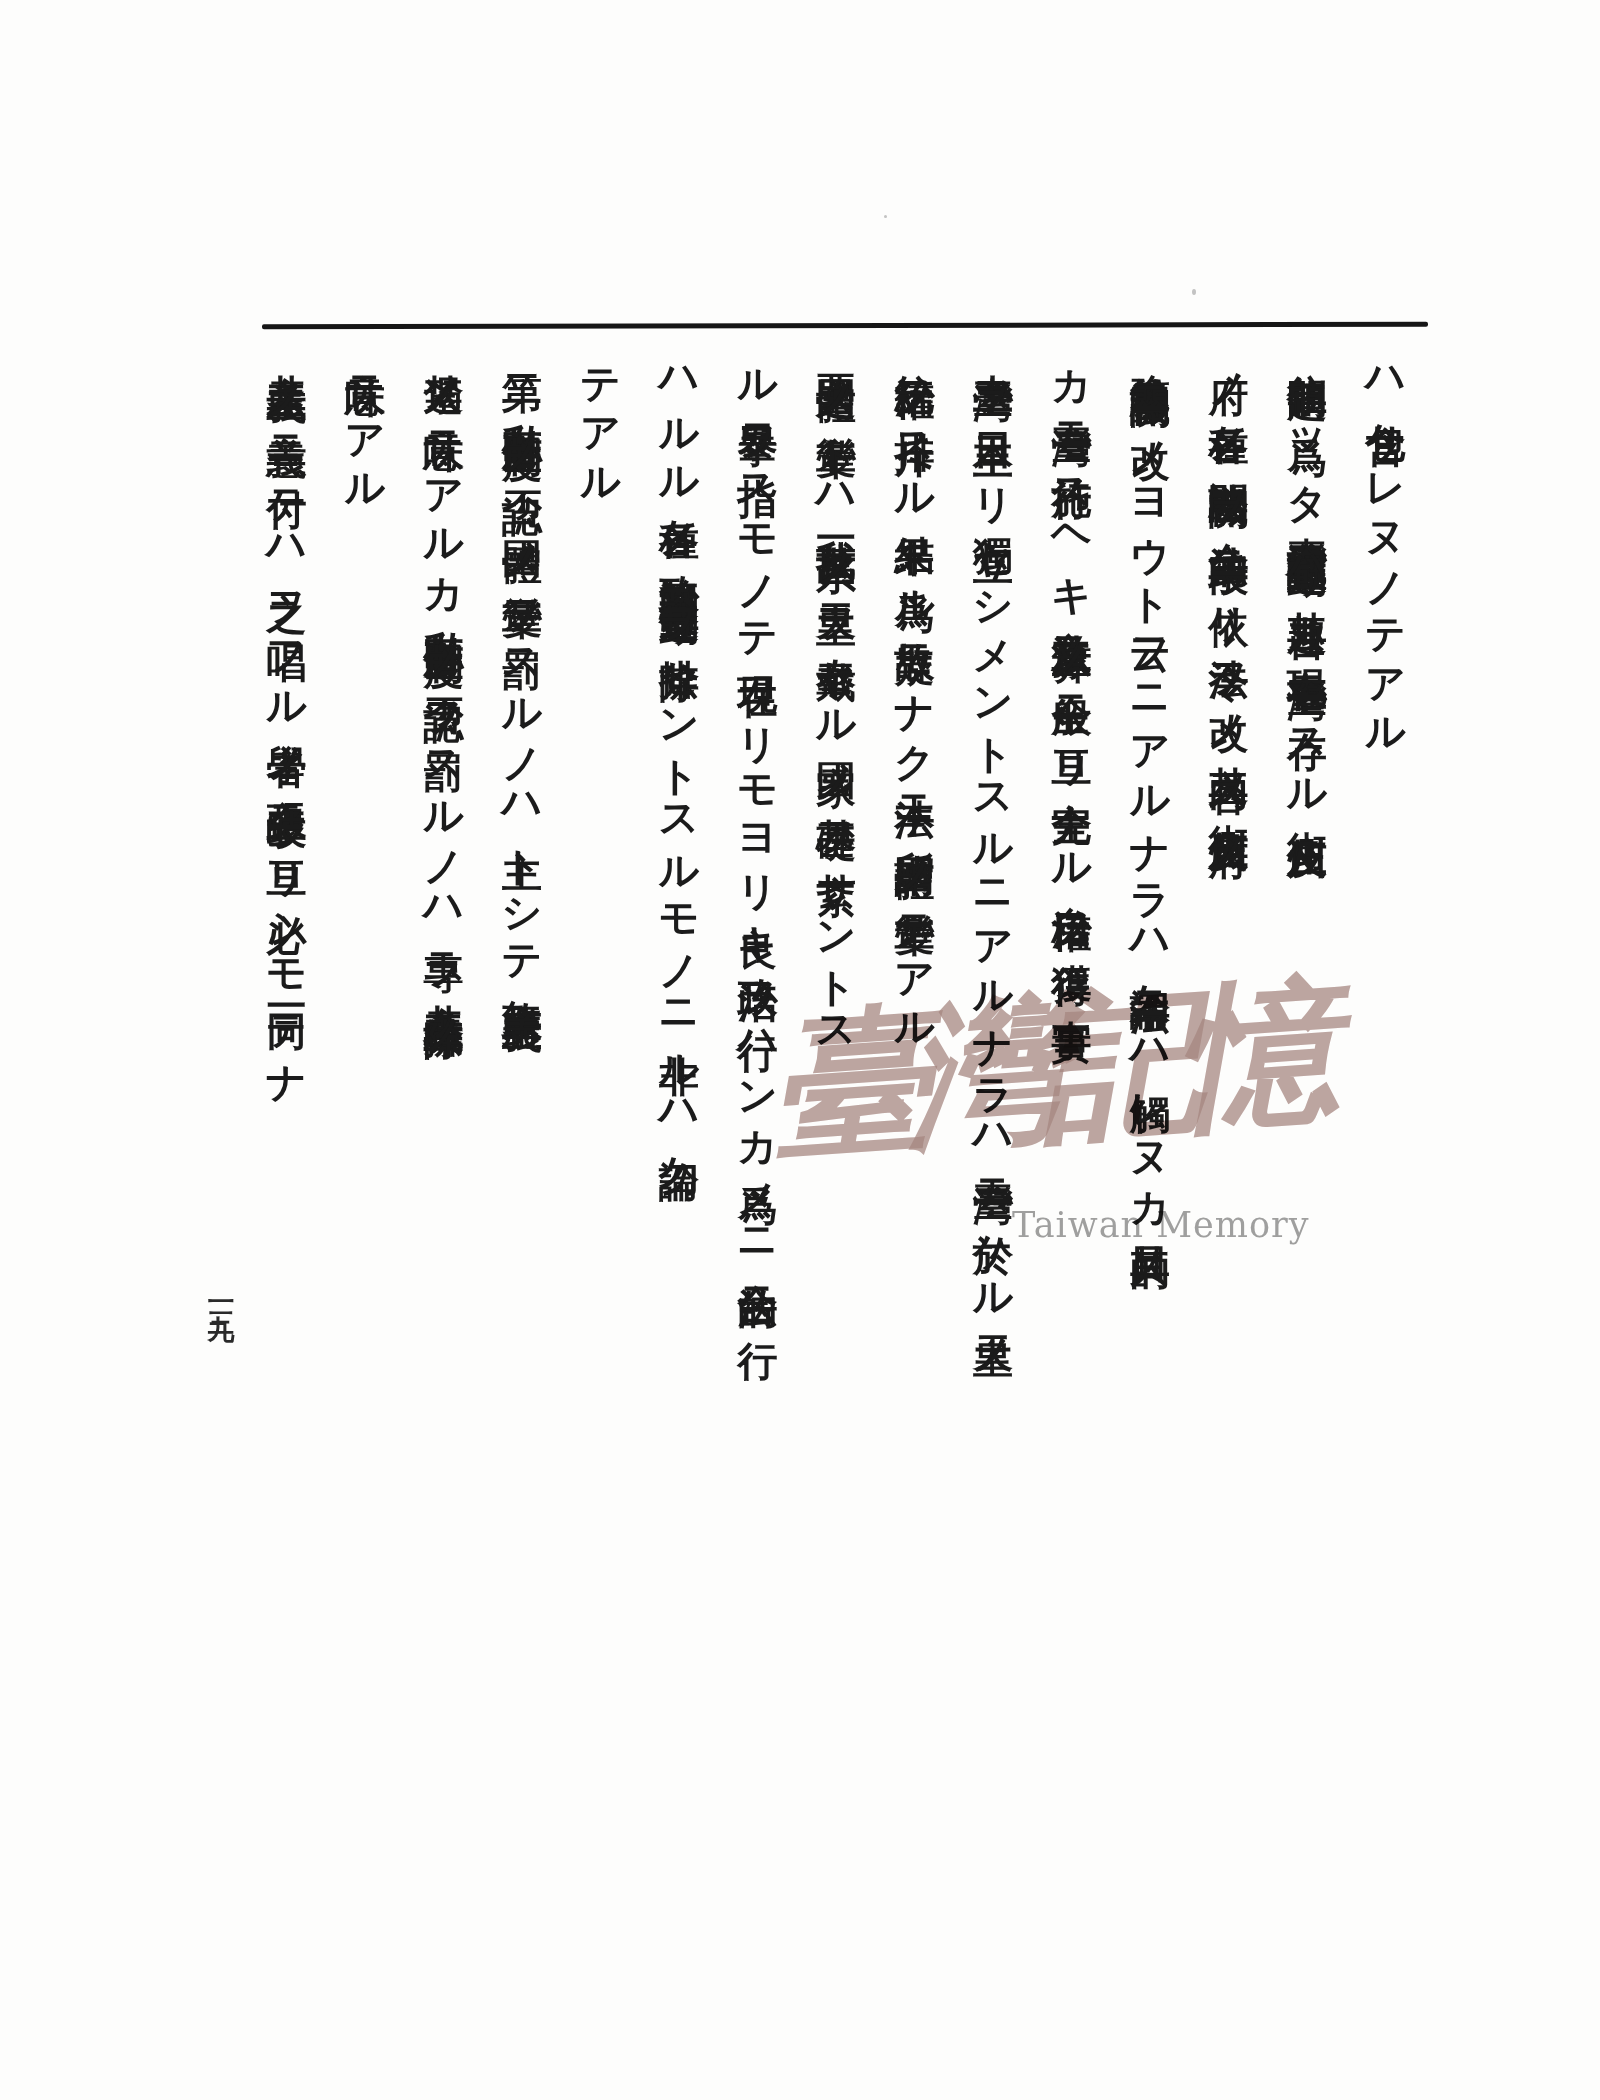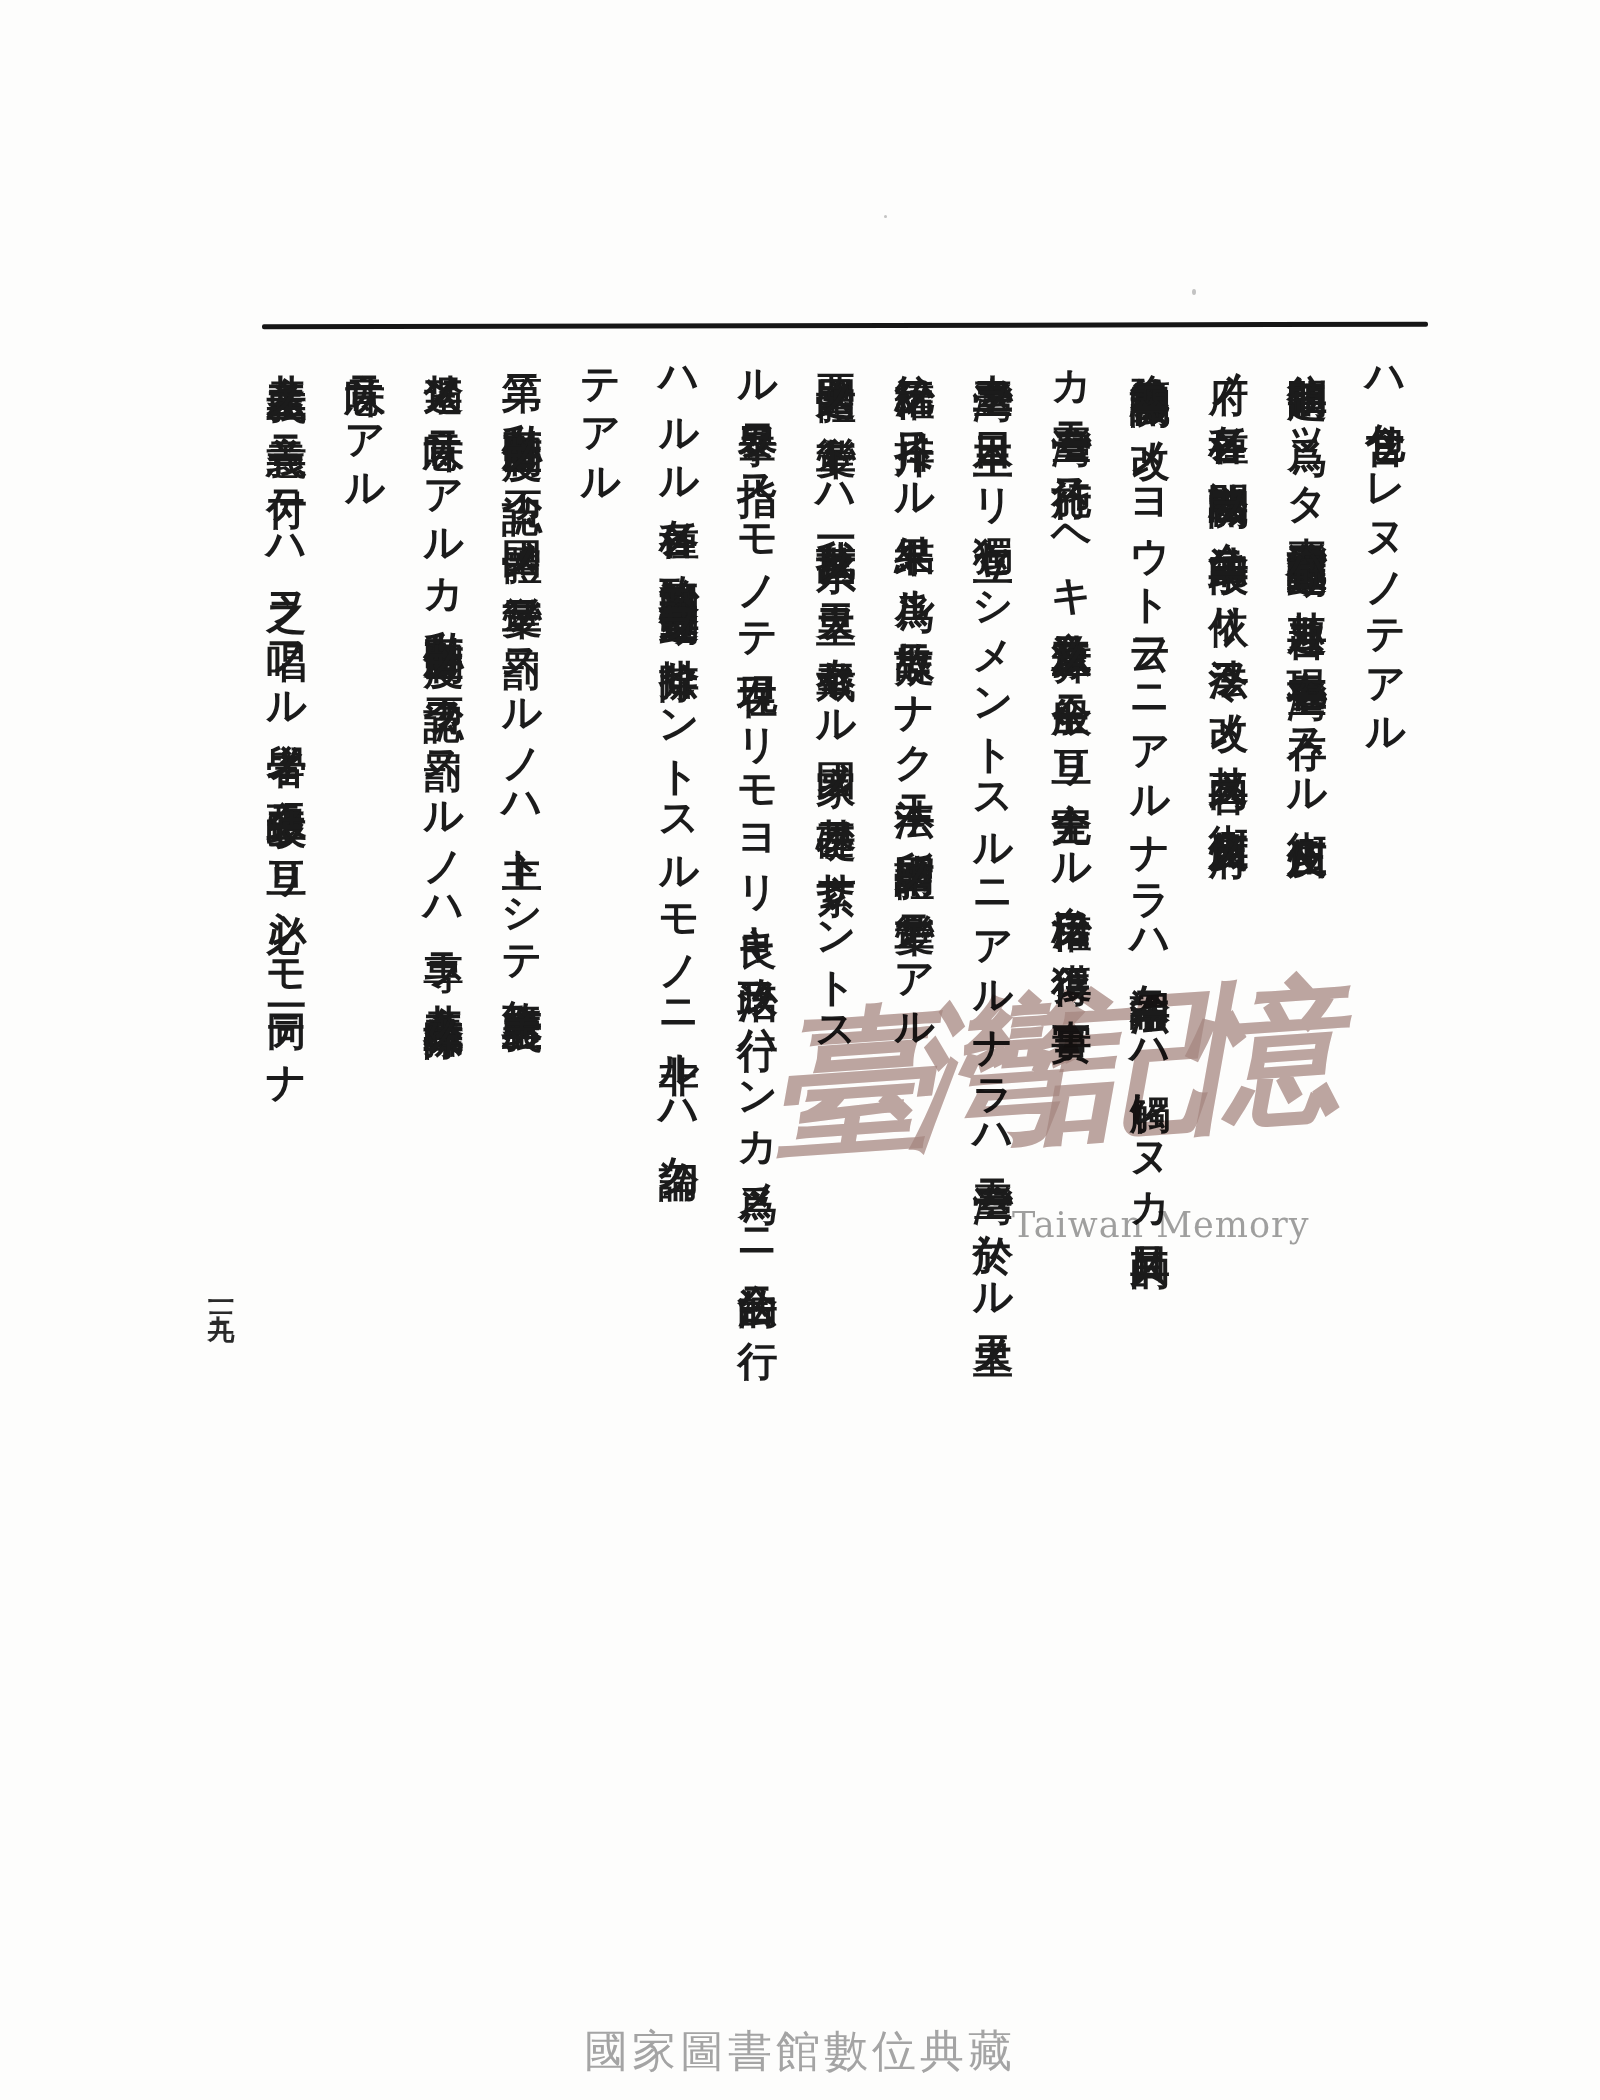--- a/index.html
+++ b/index.html
@@ -120,18 +120,17 @@
     <p>共產主義ノ意義ニ付テハ之ヲ唱フル學者ノ主張多岐ニ亘リ必シモ同一テナ</p>
   </div>
 
   <div class="pagenum">一三九</div>
 
   <div class="watermark">
     <span class="wm-cjk">臺灣記憶</span>
     <span class="wm-en">Taiwan Memory</span>
   </div>
 
-  <div class="footer">國家圖書館數位典藏</div>
 
   <div class="speck s1"></div>
   <div class="speck s2"></div>
 
 </div>
 
 </body></html>

